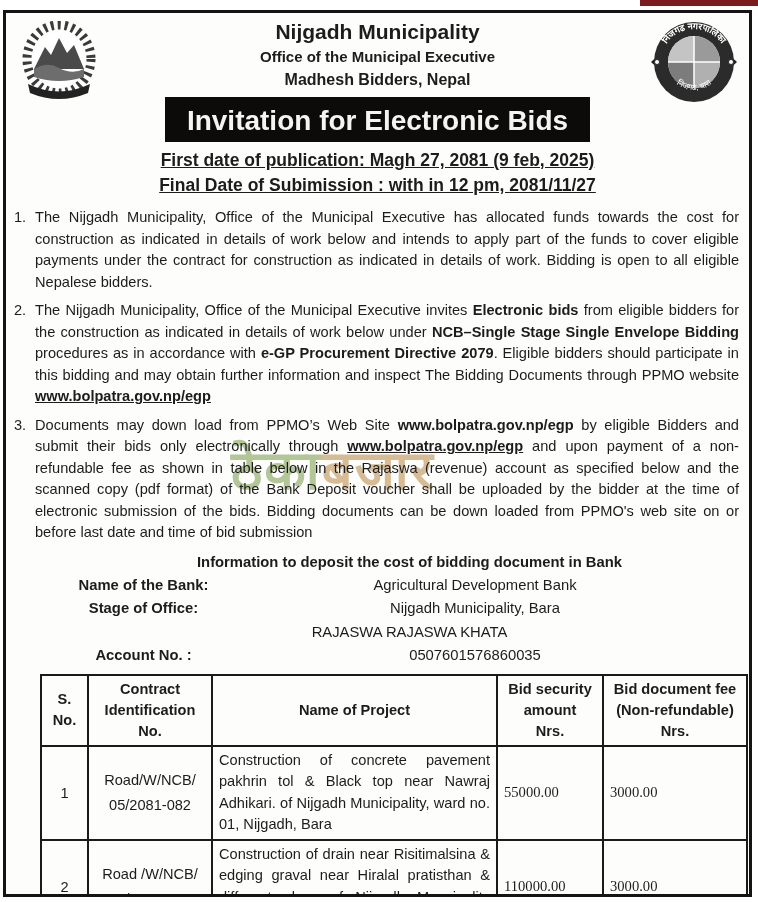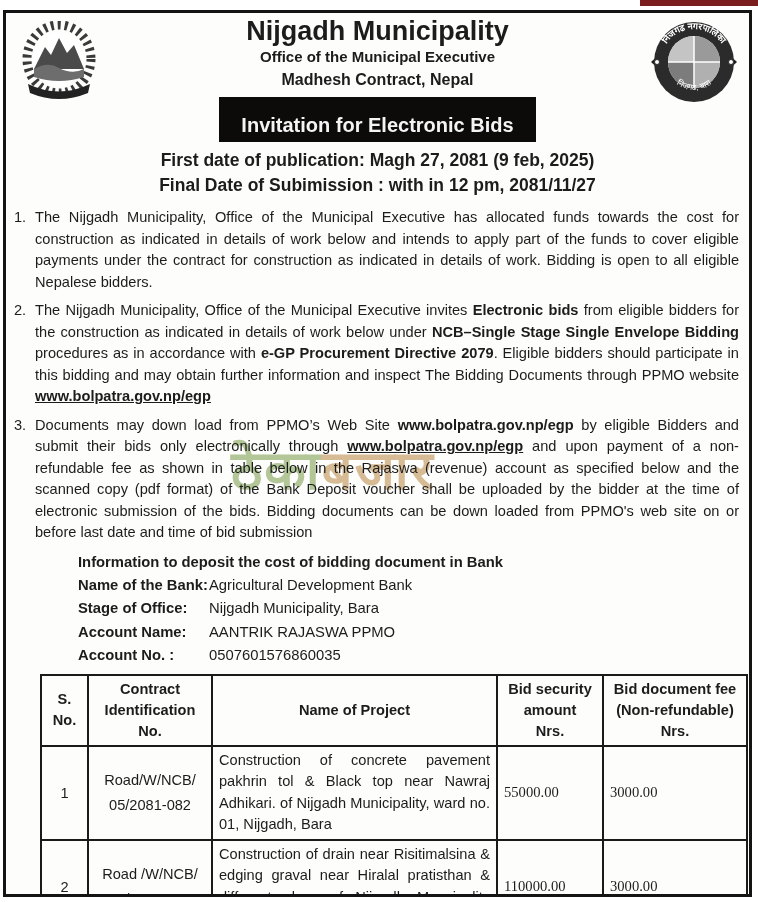--- a/index.html
+++ b/index.html
@@ -35,51 +35,52 @@
     letter-spacing: 2px;
     pointer-events: none;
   }
   .watermark .wm1 { color: #4d7c0f; }
   .watermark .wm2 { color: #a16207; }
 
   
   .header { position: relative; text-align: center; }
   .emblem-left { position: absolute; left: 4px; top: 2px; }
   .seal-right  { position: absolute; right: 2px; top: -2px; }
-  .h-muni   { font-size: 27px; font-weight: bold; line-height: 25px; }
+  .h-muni   { font-size: 21px; font-weight: bold; line-height: 25px; }
   .h-office { font-size: 15px; font-weight: bold; line-height: 25px; }
   .h-prov   { font-size: 16px; font-weight: bold; line-height: 21px; }
   .banner {
     display: inline-block;
     margin-top: 7px;
     background: #0d0a0a;
     color: #f4f4f4;
-    font-size: 20px; font-weight: bold;
-    padding: 17px 22px 5px 22px;
+    font-size: 28px; font-weight: bold;
+    padding: 8px 22px 5px 22px;
   }
   .pub-line {
     margin-top: 7px;
     font-size: 17.5px; font-weight: bold;
+    text-decoration: underline;
     line-height: 22px;
   }
   .pub-line.second { margin-top: 3px; }
 
   
   .paras { margin-top: 11px; }
   .para { display: flex; margin-bottom: 7px; }
   .para .num { flex: 0 0 21px; font-size: 14.6px; line-height: 21.5px; }
   .para .ptext {
     flex: 1;
     font-size: 14.6px; line-height: 21.5px;
     text-align: justify;
     padding-right: 2px;
   }
 
   
-  .bank { margin: 4px 0 6px 64px; }
+  .bank { margin: 4px 0 6px 64px; text-align: center; }
   .bank-heading { font-size: 14.8px; font-weight: bold; line-height: 23px; }
   .bank-row { display: flex; line-height: 23.5px; font-size: 14.8px; }
   .bank-row .blabel { flex: 0 0 131px; font-weight: bold; }
   .bank-row .bvalue { flex: 1; }
 
   
   table.bids {
     border-collapse: collapse;
     margin-left: 26px;
     width: 706px;
@@ -151,21 +152,21 @@
             <textPath href="#arcTop" startOffset="50%" text-anchor="middle">निजगढ नगरपालिका</textPath>
           </text>
           <text font-size="8" fill="#ffffff">
             <textPath href="#arcBot" startOffset="50%" text-anchor="middle">निजगढ, बारा</textPath>
           </text>
         </svg>
       </span>
 
       <div class="h-muni">Nijgadh Municipality</div>
       <div class="h-office">Office of the Municipal Executive</div>
-      <div class="h-prov">Madhesh Contract, Nepal</div>
+      <div class="h-prov">Madhesh Bidders, Nepal</div>
       <div><span class="banner">Invitation for Electronic Bids</span></div>
       <div class="pub-line">First date of publication: Magh 27,  2081 (9 feb, 2025)</div>
       <div class="pub-line second">Final Date of Subimission : with in 12 pm, 2081/11/27</div>
     </div>
 
     <div class="paras">
       <div class="para">
         <span class="num">1.</span>
         <span class="ptext"><span>The Nijgadh Municipality, Office of the Municipal Executive has allocated funds towards the cost for construction as indicated in details of work below and intends to apply part of the funds to cover eligible payments under the contract for construction as indicated in  details of work. Bidding is open to all eligible Nepalese bidders.</span></span>
       </div>
@@ -183,22 +184,21 @@
       <div class="bank-heading">Information to deposit the cost of bidding document in Bank</div>
       <div class="bank-row">
         <span class="blabel">Name of the Bank:</span>
         <span class="bvalue">Agricultural Development Bank</span>
       </div>
       <div class="bank-row">
         <span class="blabel">Stage of Office:</span>
         <span class="bvalue">Nijgadh Municipality, Bara</span>
       </div>
       <div class="bank-row">
-        <span class="blabel">Account Name:</span>
-        <span class="bvalue">AANTRIK RAJASWA PPMO</span>
+        <span class="bvalue">RAJASWA RAJASWA KHATA</span>
       </div>
       <div class="bank-row">
         <span class="blabel">Account No. :</span>
         <span class="bvalue">0507601576860035</span>
       </div>
     </div>
 
     <table class="bids">
       <colgroup>
         <col style="width:47px">

